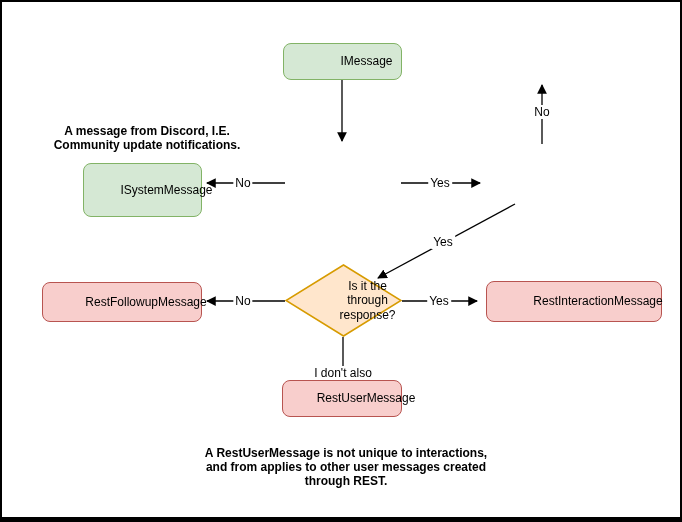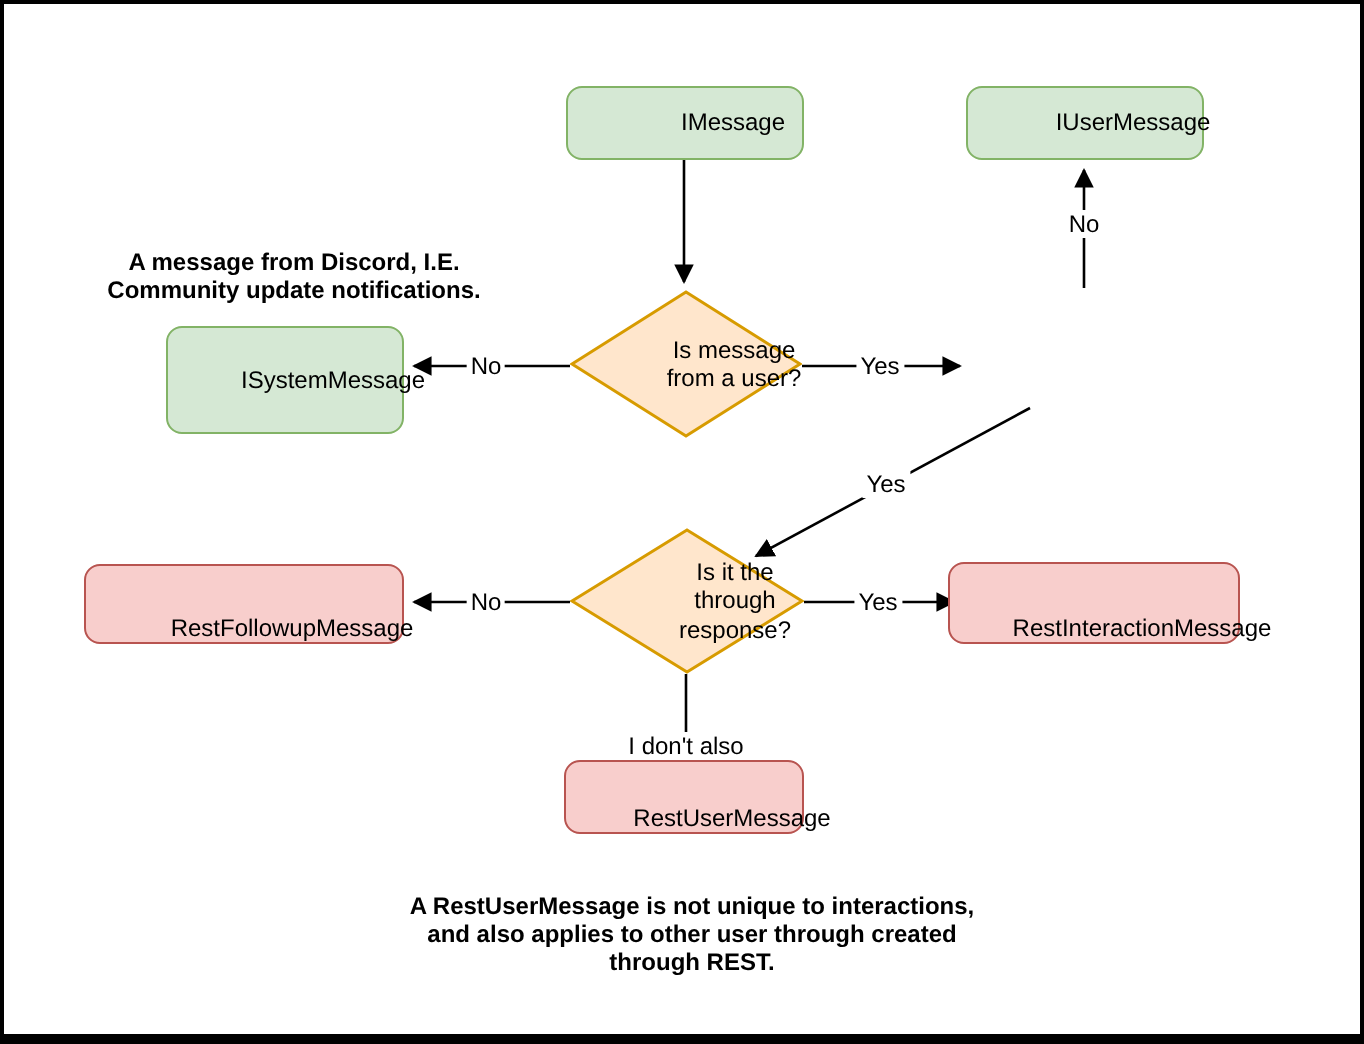--- a/index.html
+++ b/index.html
@@ -21,21 +21,21 @@
     text-align:center;
     box-sizing:border-box;
     line-height:1.2;
     padding-left:48px;
   }
   .rect{
     border:1px solid;
     border-radius:8px;
   }
   .rect.green{background:var(--green-fill,#d5e8d4);border-color:var(--green-border,#82b366);}
-  .rect.red{background:var(--red-fill,#f8cecc);border-color:var(--red-border,#b85450);align-items:flex-end;}
+  .rect.red{background:var(--red-fill,#f8cecc);border-color:var(--red-border,#b85450);}
   .diamond{background:transparent;}
   .diamond svg{position:absolute;inset:0;width:100%;height:100%;}
   .diamond .node-label{position:relative;width:100px;}
   .edges{position:absolute;inset:0;pointer-events:none;}
   .edge-label{
     position:absolute;
     transform:translate(-50%,-50%);
     background:var(--background,#fff);
     padding:0 2px;
     white-space:nowrap;
@@ -70,62 +70,53 @@
       <line x1="283" y1="299" x2="205" y2="299" marker-end="url(#arrow)"></line>
       <line x1="400" y1="299" x2="475" y2="299" marker-end="url(#arrow)"></line>
       <line x1="341" y1="335" x2="341" y2="396" marker-end="url(#arrow)"></line>
     </g>
   </svg>
 
   <div class="node rect green" style="left:281px;top:41px;width:119px;height:37px">
     <div class="node-label">IMessage</div>
   </div>
 
-  <div class="node rect green" style="left:481px;top:41px;width:119px;height:37px">
-    <div class="node-label">IUserMessage</div>
-  </div>
 
   <div class="node rect green" style="left:81px;top:161px;width:119px;height:54px">
     <div class="node-label">ISystemMessage</div>
   </div>
 
   <div class="node rect red" style="left:40px;top:280px;width:160px;height:40px">
     <div class="node-label">RestFollowupMessage</div>
   </div>
 
-  <div class="node rect red" style="left:472px;top:279px;width:146px;height:41px">
+  <div class="node rect red" style="left:484px;top:279px;width:176px;height:41px">
     <div class="node-label">RestInteractionMessage</div>
   </div>
 
   <div class="node rect red" style="left:280px;top:378px;width:120px;height:37px">
     <div class="node-label">RestUserMessage</div>
   </div>
 
-  <div class="node diamond" style="left:283px;top:143px;width:116px;height:74px">
-    <svg viewBox="0 0 116 74" preserveAspectRatio="none">
-      <polygon points="58,1 115,37 58,73 1,37" style="fill:var(--orange-fill,#ffe6cc);stroke:var(--orange-border,#d79b00);stroke-width:1.5" vector-effect="non-scaling-stroke"></polygon>
-    </svg>
-    <div class="node-label">Is message from a user?</div>
-  </div>
 
 
   <div class="node diamond" style="left:283px;top:262px;width:117px;height:73px">
     <svg viewBox="0 0 117 73" preserveAspectRatio="none">
       <polygon points="58.5,1 116,36.5 58.5,72 1,36.5" style="fill:var(--orange-fill,#ffe6cc);stroke:var(--orange-border,#d79b00);stroke-width:1.5" vector-effect="non-scaling-stroke"></polygon>
     </svg>
     <div class="node-label">Is it the through response?</div>
   </div>
 
   <div class="edge-label" style="left:241px;top:181px">No</div>
   <div class="edge-label" style="left:438px;top:181px">Yes</div>
   <div class="edge-label" style="left:540px;top:110px">No</div>
   <div class="edge-label" style="left:441px;top:240px">Yes</div>
   <div class="edge-label" style="left:241px;top:299px">No</div>
   <div class="edge-label" style="left:437px;top:299px">Yes</div>
   <div class="edge-label" style="left:341px;top:371px">I don't also</div>
 
   <div class="annotation" style="left:145px;top:122px">A message from Discord, I.E.
 Community update notifications.</div>
   <div class="annotation" style="left:344px;top:444px">A RestUserMessage is not unique to interactions,
-and also applies to other user through created
+and from applies to other user messages created
 through REST.</div>
 
 </div>
 
 </body></html>

